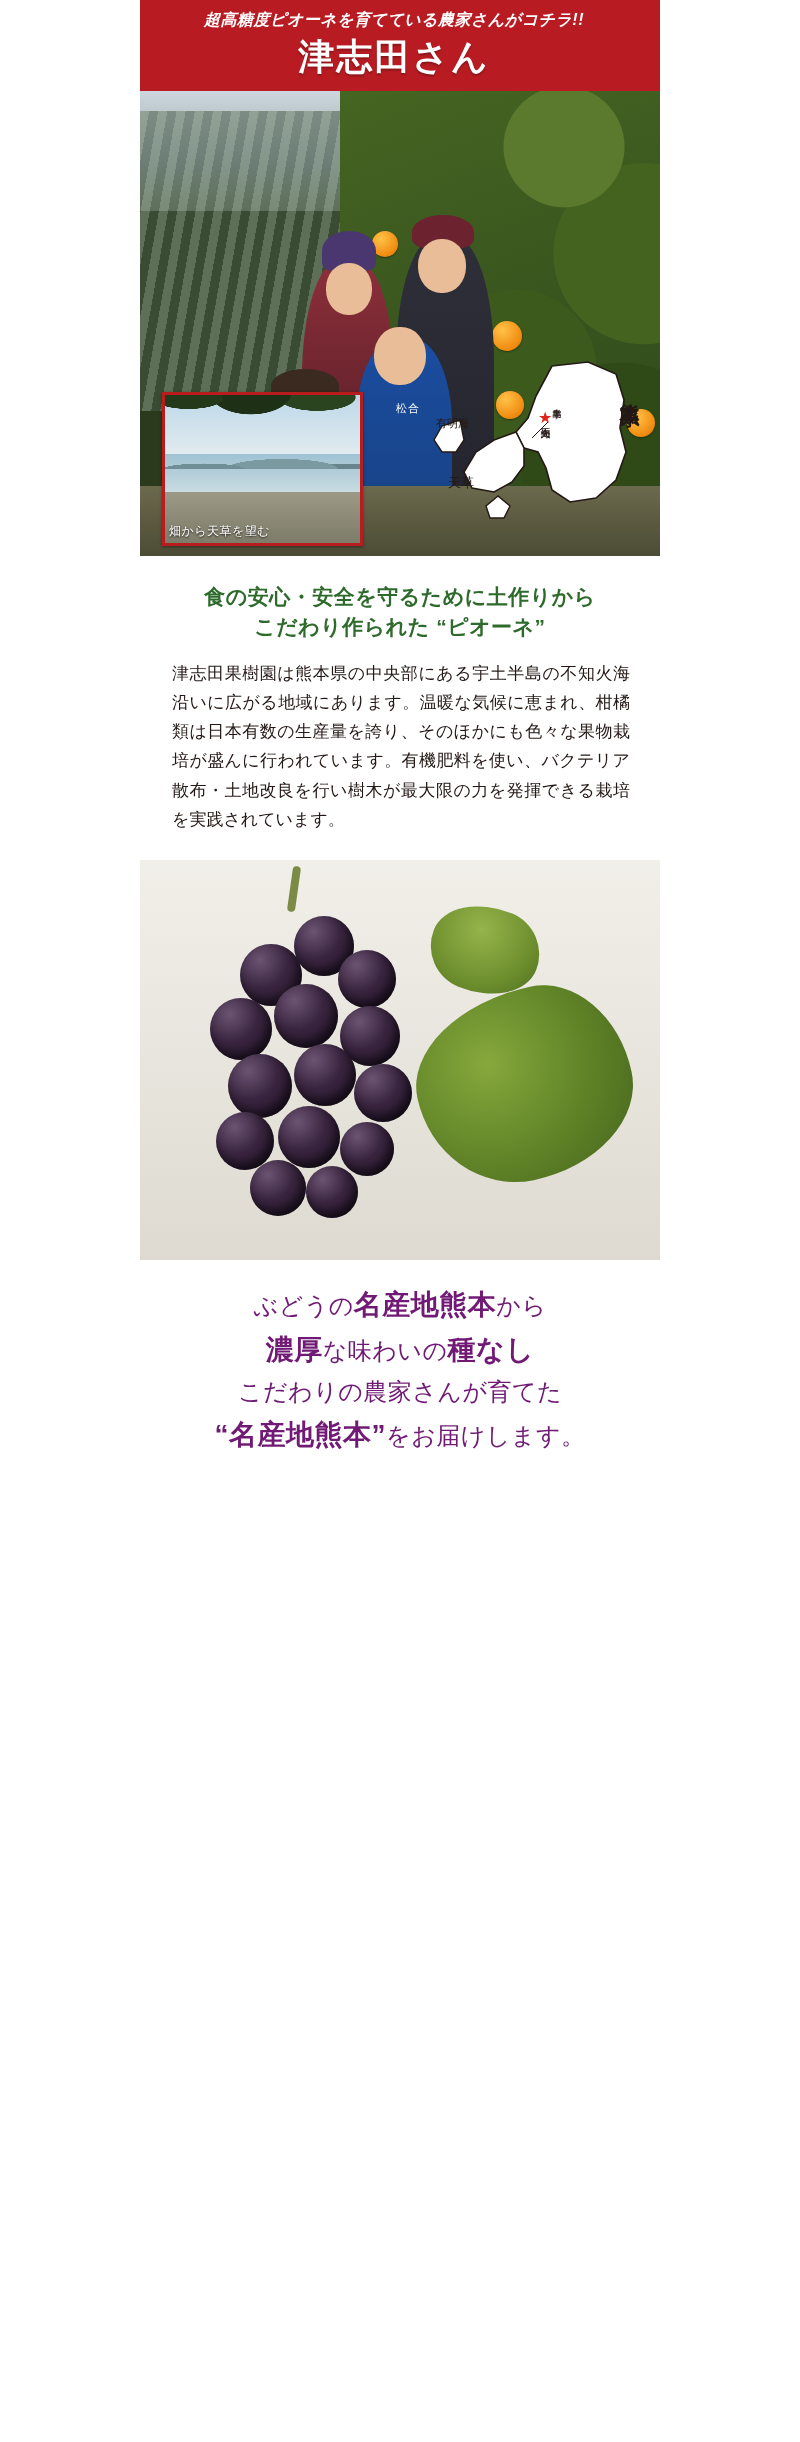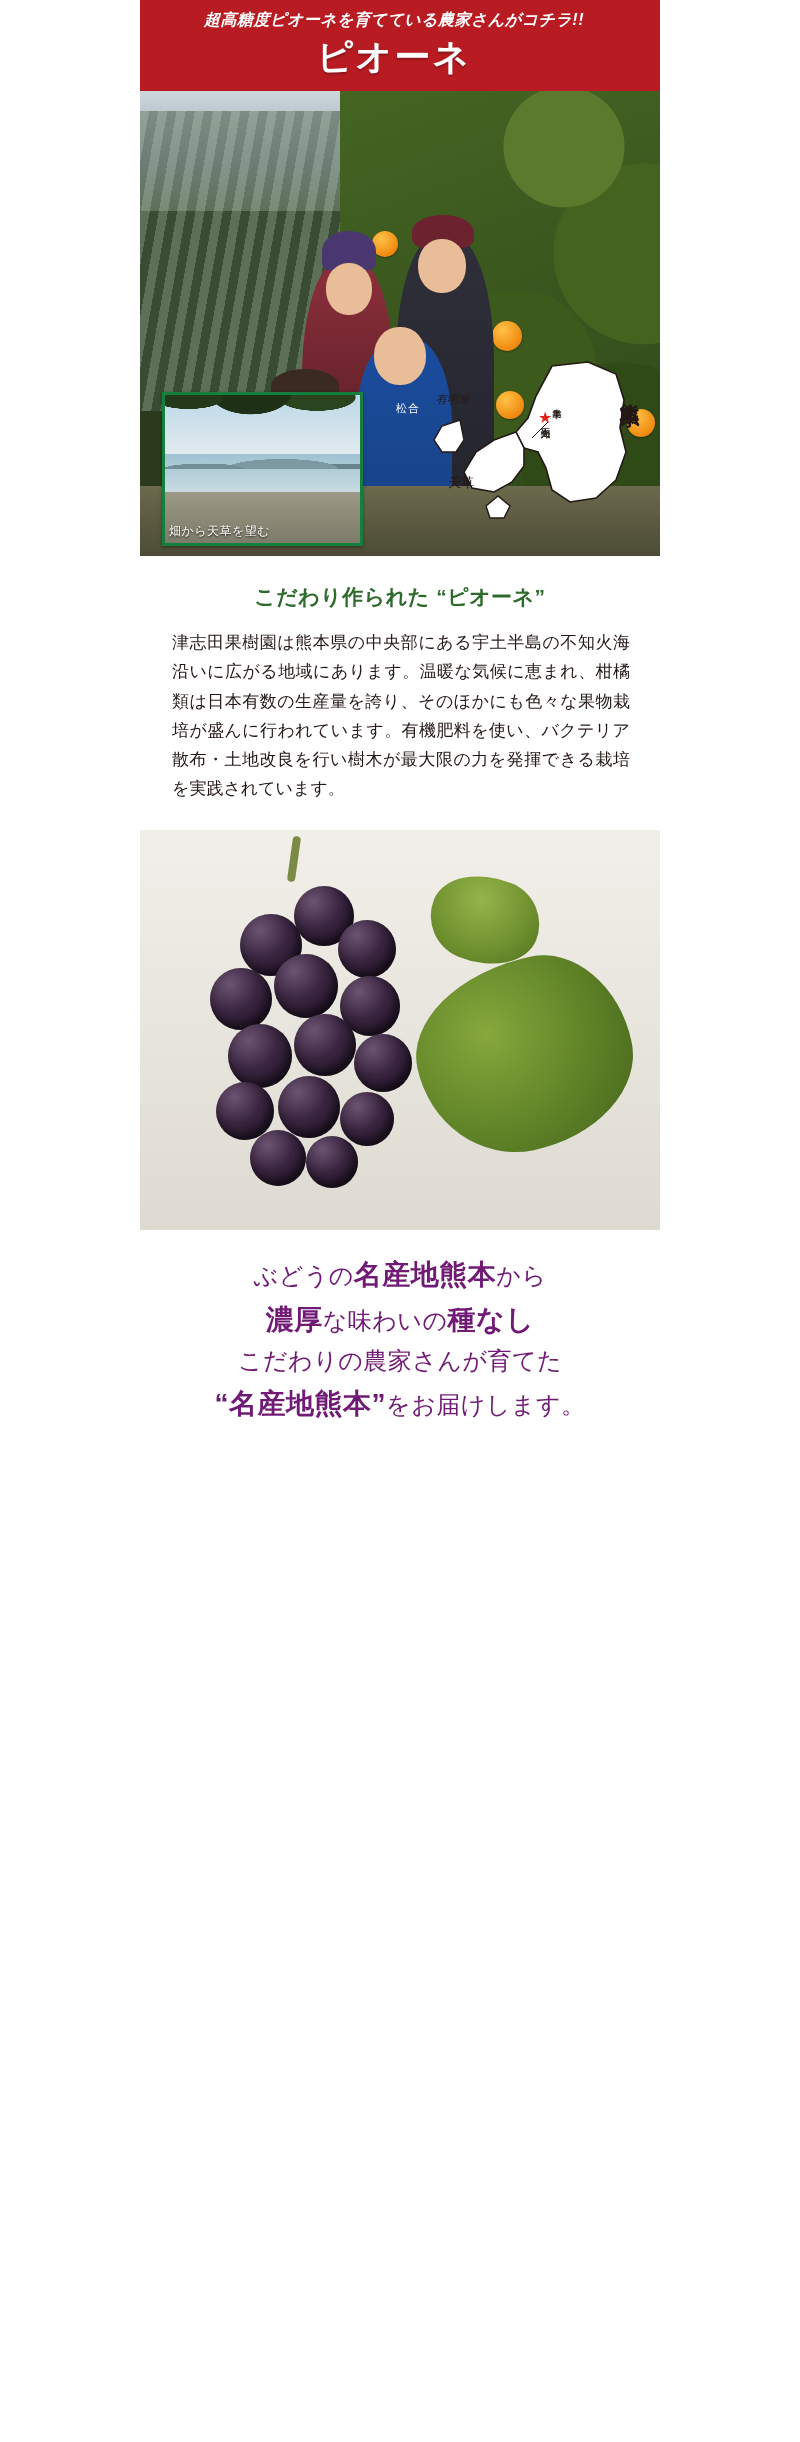--- a/index.html
+++ b/index.html
@@ -102,21 +102,21 @@
   .cap-purple { background: #4b3770; border-radius: 50% 50% 20% 20%; position: absolute; }
   .cap-maroon { background: #6d2230; border-radius: 50% 50% 30% 30%; position: absolute; }
 
   
   .inset-photo {
     position: absolute;
     left: 22px;
     bottom: 10px;
     width: 195px;
     height: 148px;
-    border: 3px solid #15803d;
+    border: 3px solid #b91c1c;
     box-shadow: 0 1px 3px rgba(0,0,0,0.4);
     overflow: hidden;
     background: #7fa9c9;
   }
   .inset-sky {
     position: absolute; left: 0; top: 0; width: 100%; height: 48%;
     background: linear-gradient(180deg, #bcd8e8 0%, #e9eef0 100%);
   }
   .inset-sea {
     position: absolute; left: 0; top: 40%; width: 100%; height: 30%;
@@ -275,21 +275,21 @@
     font-size: 28px;
   }
 </style>
 </head>
 <body>
 
 <div class="page">
 
   <div class="header">
     <div class="header-sub">超高糖度ピオーネを育てている農家さんがコチラ!!</div>
-    <div class="header-title">ピオーネ</div>
+    <div class="header-title">津志田さん</div>
   </div>
 
   <div class="hero">
     <div class="hero-sky"></div>
     <div class="hero-greenhouse"></div>
     <div class="hero-foliage"></div>
 
     <div class="orange" style="left:232px; top:140px; width:26px; height:26px;"></div>
     <div class="orange" style="left:352px; top:230px; width:30px; height:30px;"></div>
     <div class="orange" style="left:356px; top:300px; width:28px; height:28px;"></div>
@@ -326,29 +326,30 @@
 
     <div class="map-area">
       <svg width="230" height="200" viewBox="0 0 230 200">
         <path d="M132 10 L168 6 L196 18 L204 44 L200 72 L206 96 L196 124 L176 142 L150 146 L132 134 L126 112 L118 96 L104 92 L96 76 L108 62 L116 40 Z" fill="#ffffff" stroke="#231815" stroke-width="1.6"></path>
         <path d="M96 76 L74 84 L56 96 L44 116 L52 132 L74 136 L92 126 L104 110 L104 92 Z" fill="#ffffff" stroke="#231815" stroke-width="1.6"></path>
         <path d="M40 64 L22 70 L14 84 L22 96 L36 96 L44 84 Z" fill="#ffffff" stroke="#231815" stroke-width="1.4"></path>
         <path d="M78 140 L66 150 L70 162 L84 162 L90 150 Z" fill="#ffffff" stroke="#231815" stroke-width="1.4"></path>
         <line x1="112" y1="82" x2="128" y2="66" stroke="#231815" stroke-width="1"></line>
       </svg>
       <div class="map-star" style="left:118px; top:54px;">★</div>
-      <div class="map-label" style="left:16px; top:36px;font-style:italic;">有明海</div>
+      <div class="map-label" style="left:16px; top:60px;">有明海</div>
       <div class="map-label" style="left:28px; top:118px; font-size:13px;">天草</div>
       <div class="map-label vertical" style="left:118px; top:64px; font-size:10px;">不知火海</div>
       <div class="map-label vertical" style="left:130px; top:46px; font-size:9px;">宇土半島</div>
       <div class="map-pref-name">熊本県</div>
     </div>
   </div>
 
   <div class="section-head">
+    <div class="line">食の安心・安全を守るために土作りから</div>
     <div class="line">こだわり作られた “ピオーネ”</div>
   </div>
 
   <div class="body-copy">津志田果樹園は熊本県の中央部にある宇土半島の不知火海沿いに広がる地域にあります。温暖な気候に恵まれ、柑橘類は日本有数の生産量を誇り、そのほかにも色々な果物栽培が盛んに行われています。有機肥料を使い、バクテリア散布・土地改良を行い樹木が最大限の力を発揮できる栽培を実践されています。</div>
 
   <div class="grapes">
     <div class="stem"></div>
     <div class="leaf-small"></div>
     <div class="leaf"></div>
     <div class="grape-cluster">

